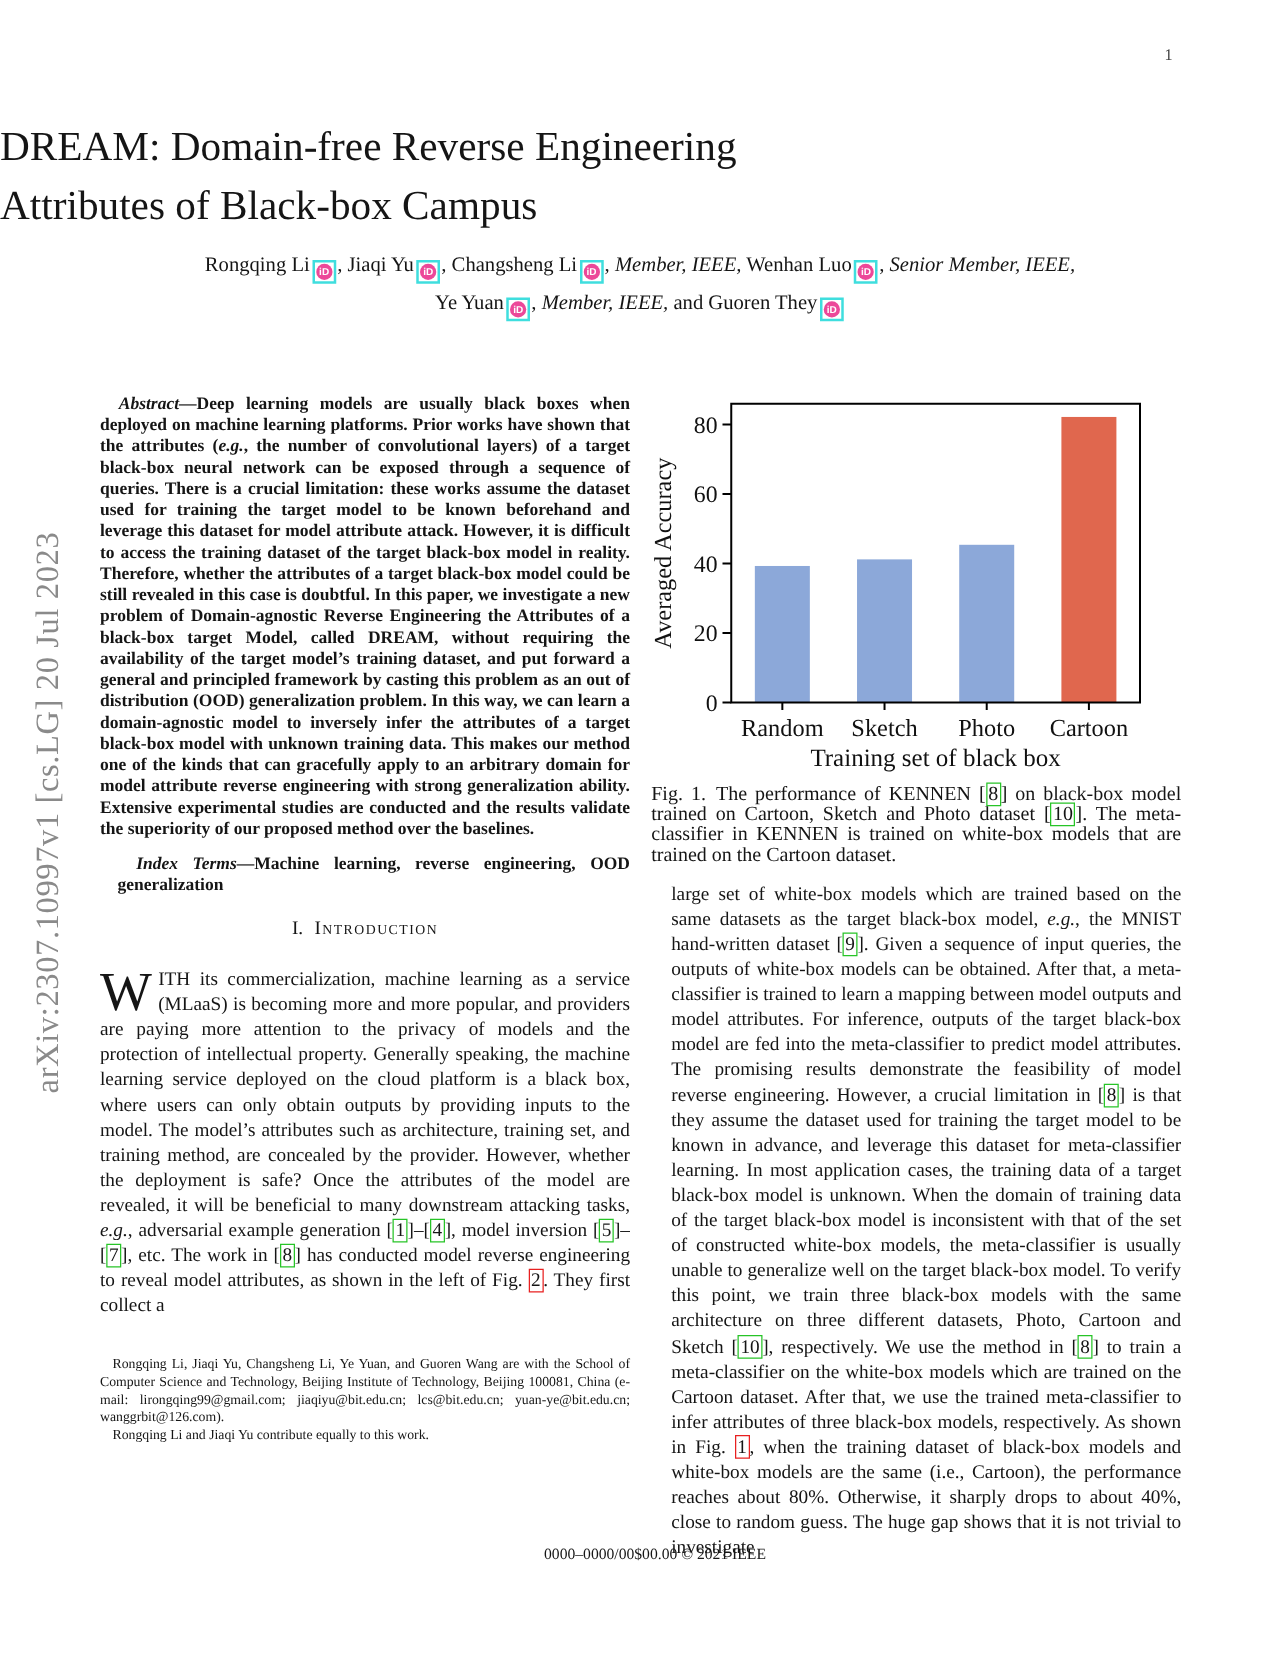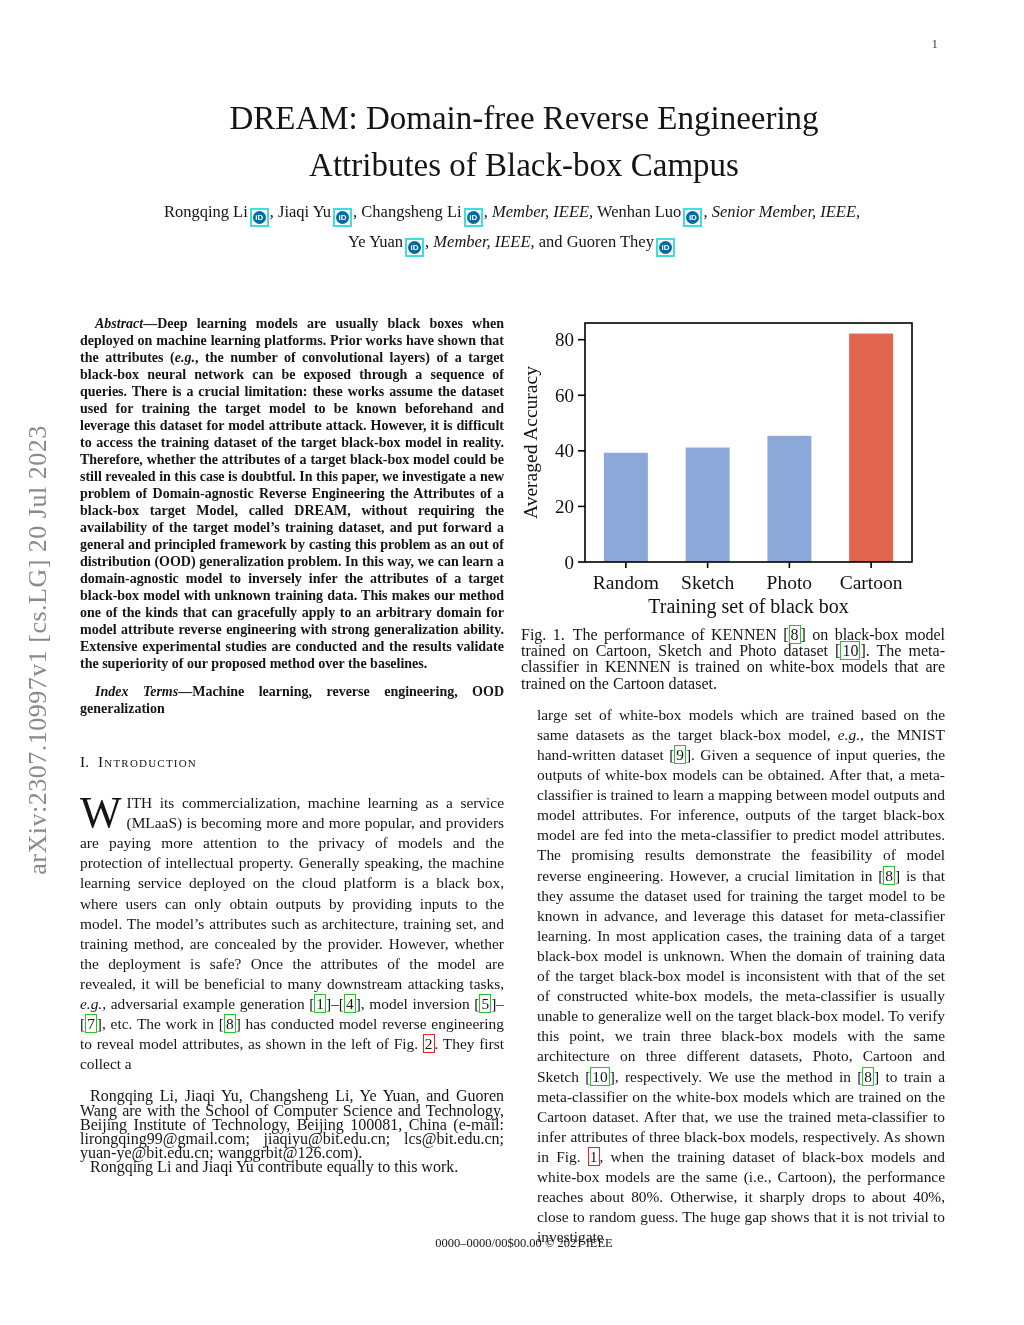--- a/index.html
+++ b/index.html
@@ -9,46 +9,46 @@
     background:#ffffff; color:#151515;
     font-family:"Liberation Serif", "DejaVu Serif", serif;
     overflow:hidden;
   }
   .page-number { position:absolute; top:36px; right:86px; font-size:13px; color:#444; }
   .arxiv-banner {
     position:absolute; top:650px; left:38px;
     transform:translate(-50%,-50%) rotate(-90deg);
     white-space:nowrap; color:#8a8a8a; font-size:26px; letter-spacing:0.5px;
   }
-  .title-block { position:absolute; top:95px; left:0; width:100%; text-align:center;
-    font-size:33px; line-height:47px;padding-left:24px; }
+  .title-block { position:absolute; top:95px; left:0; width:100%; 
+    font-size:33px; line-height:47px; }
   .authors { position:absolute; top:197px; left:0; width:100%; text-align:center;
     font-size:16.5px; line-height:30px; }
   .authors .italic { font-style:italic; }
   .orcid-box {
     display:inline-block; vertical-align:-3px; margin:0 1px 0 2px;
     border:2px solid #3fdede; background:#fff; padding:1px; line-height:0;
   }
   .orcid-circle {
     display:inline-block; width:13px; height:13px; border-radius:50%;
-    background:#0369a1; color:#fff; font-family:"Liberation Sans", sans-serif;
+    background:#ec4899; color:#fff; font-family:"Liberation Sans", sans-serif;
     font-size:8px; line-height:13px; text-align:center; font-weight:bold;
   }
   .col { position:absolute; top:315px; width:424px; text-align:justify; }
   .col-left  { left:80px; }
   .col-right { left:521px; }
   .abs, .idx { font-weight:bold; font-size:14px; line-height:17px; text-indent:15px; }
-  .idx { margin-top:11px; }
+  .idx { margin-top:11px;margin-left:14px; }
   .lead { font-style:italic; }
-  .sec-head { margin-top:35px; text-align:left; text-indent:0; font-size:15.5px; }
+  .sec-head { margin-top:16px; text-align:center; text-indent:0; font-size:15.5px; }
   .sec-head .sc { font-variant:small-caps; letter-spacing:1.2px; margin-left:9px; }
   .body-text { font-size:15.4px; line-height:20.1px; }
   .intro { margin-top:21px; }
   .dropcap { float:left; font-size:44px; line-height:36px; padding:2px 5px 0 0; }
-  .footnotes { margin-top:15px; font-size:16px; line-height:14.2px; }
+  .footnotes { margin-top:29px; font-size:11px; line-height:14.2px; }
   .footnotes p { text-indent:10px; }
   .cite { border:1.5px solid #27c427; padding:0 1px; }
   .figref { border:1.5px solid #e82020; padding:0 1px; }
   i { font-style:italic; }
   .figure-block { width:424px; }
   .caption { margin-top:5px; font-size:16px; line-height:16.2px; text-align:justify; }
   .cap-label { margin-right:8px; }
   .rc-text { margin-top:13px;margin-left:16px; }
   .footer { position:absolute; top:1236px; left:12px; width:100%; text-align:center; font-size:12.5px; }
   svg text { font-family:"Liberation Serif", "DejaVu Serif", serif; fill:#111; }

